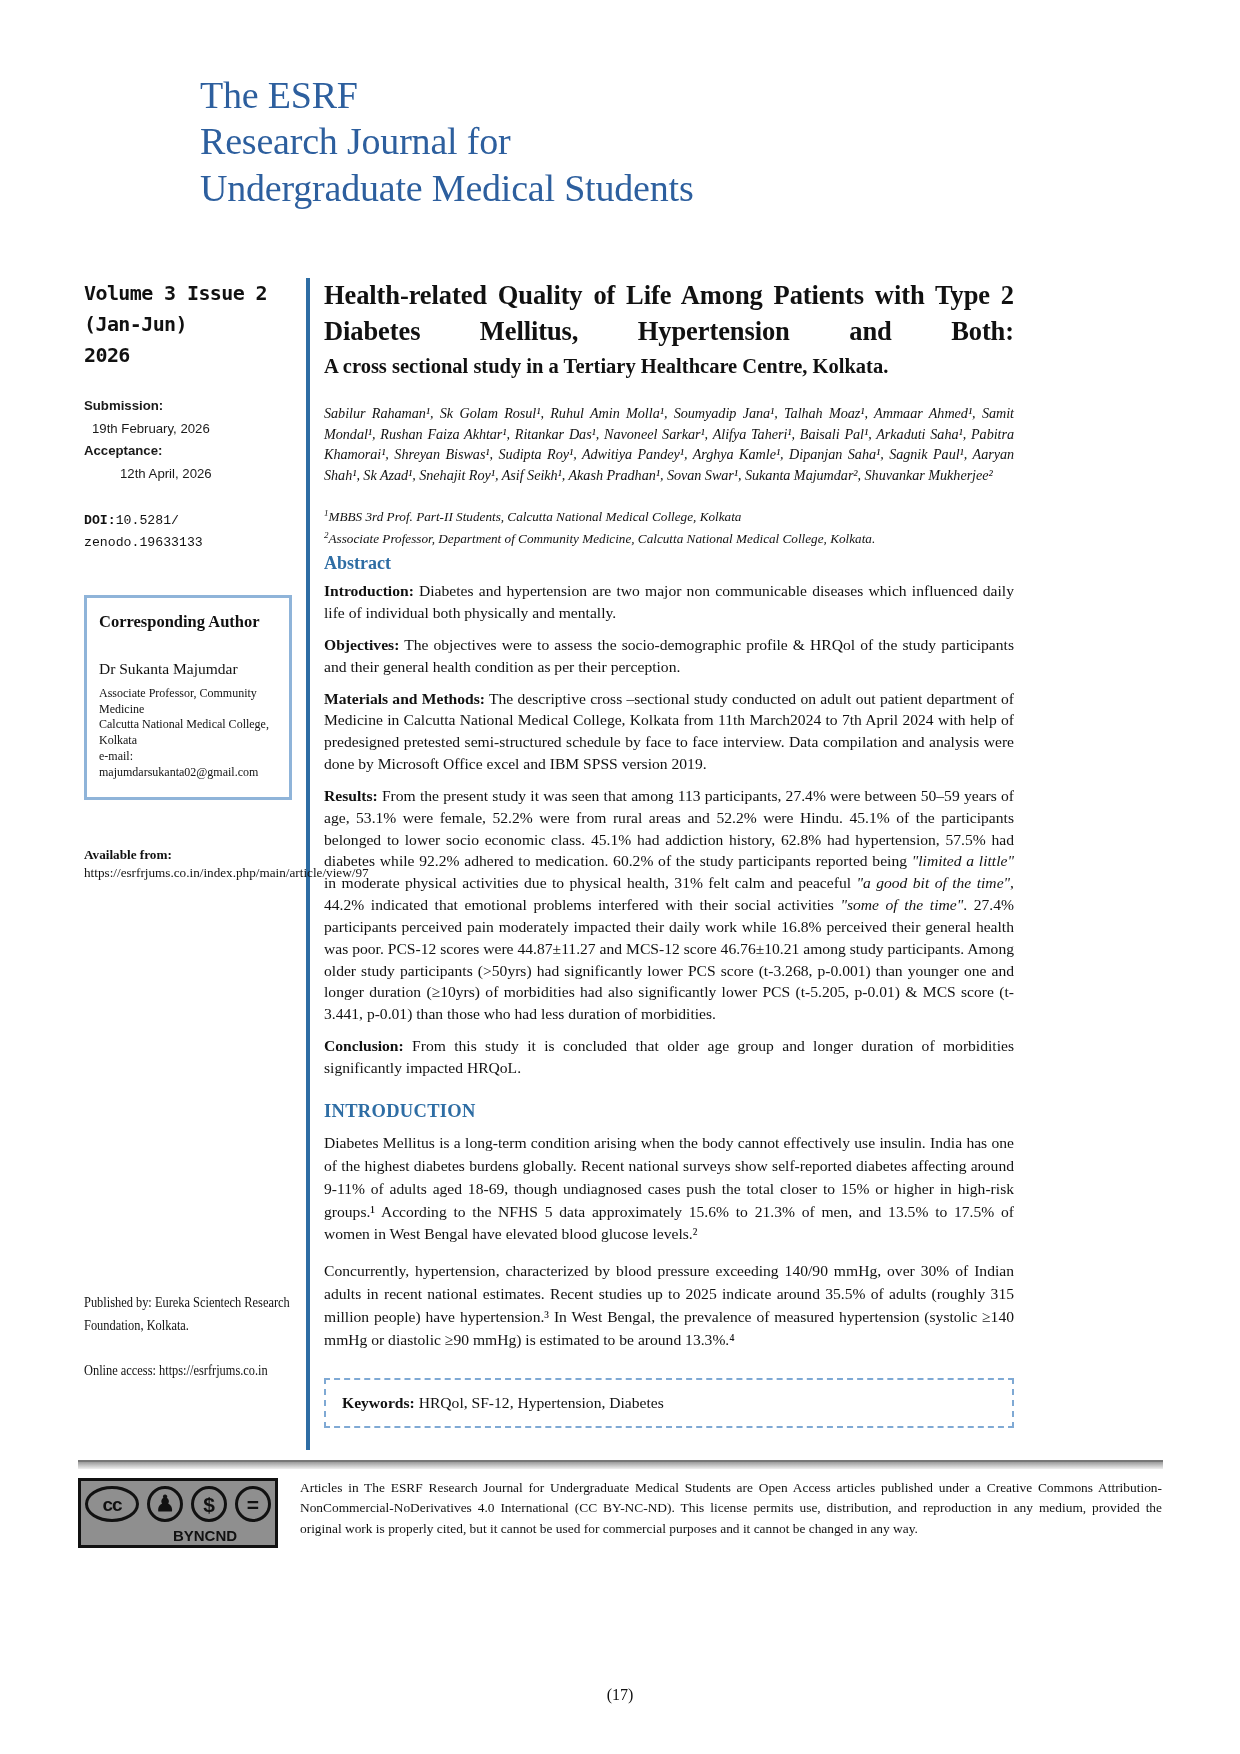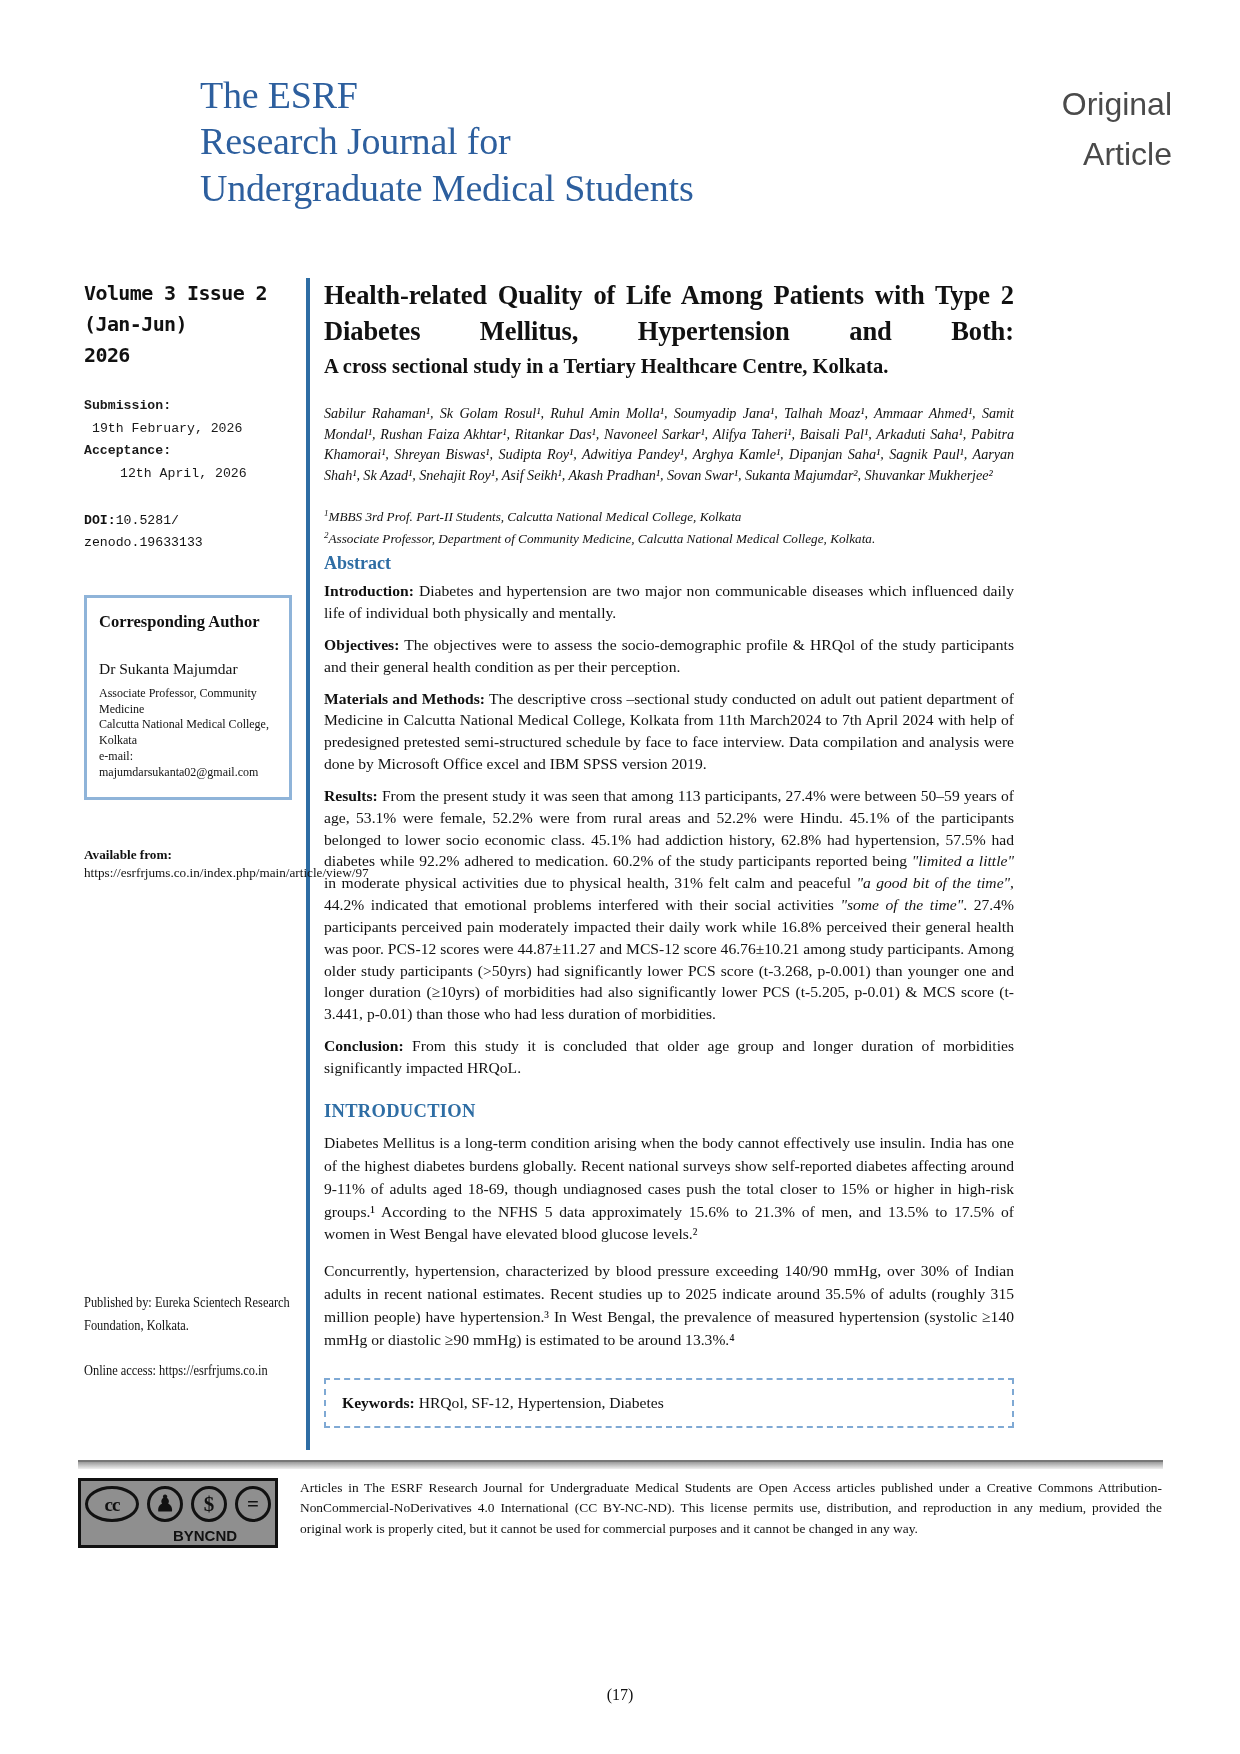--- a/index.html
+++ b/index.html
@@ -126,21 +126,21 @@
   .vol-line {
     font-family: "DejaVu Sans Mono", monospace;
     font-weight: bold;
     font-size: 20px;
     line-height: 1.55;
     color: #111;
     letter-spacing: -0.6px;
   }
   .mono-block {
     margin-top: 24px;
-    font-family: Liberation Mono, monospace;
+    font-family: Liberation Sans, sans-serif;
     font-size: 13.2px;
     line-height: 1.72;
     color: #1a1a1a;
   }
   .mono-lbl { font-weight: bold; }
   .mono-val { display: block; }
   .mono-val.ind1 { padding-left: 8px; }
   .mono-val.ind2 { padding-left: 36px; }
   .doi-block {
     margin-top: 24px;
@@ -301,21 +301,21 @@
     position: relative;
     box-sizing: border-box;
   }
   .cc-circ.wide { width: 54px; border-radius: 27px/18px; }
   .cc-glyph {
     position: absolute;
     inset: 0;
     display: flex;
     align-items: center;
     justify-content: center;
-    font-family: Liberation Serif, serif;
+    font-family: Liberation Sans, sans-serif;
     font-weight: bold;
     font-size: 24px;
     color: #111;
     line-height: 1;
   }
   .cc-row2 {
     position: absolute;
     left: 0; bottom: 1px;
     width: 194px;
     display: flex;
@@ -349,24 +349,20 @@
 
   <div class="masthead">
 
 
     <div class="journal-title">
       <div>The ESRF</div>
       <div>Research Journal for</div>
       <div>Undergraduate Medical Students</div>
     </div>
 
-    <div class="article-type">
-      <div>Original</div>
-      <div>Article</div>
-    </div>
   </div>
 
   <div class="body-area">
     <div class="vdivider"></div>
 
     <aside class="sidebar">
       <div class="vol-line">Volume 3 Issue 2</div>
       <div class="vol-line">(Jan-Jun)</div>
       <div class="vol-line">2026</div>
 

